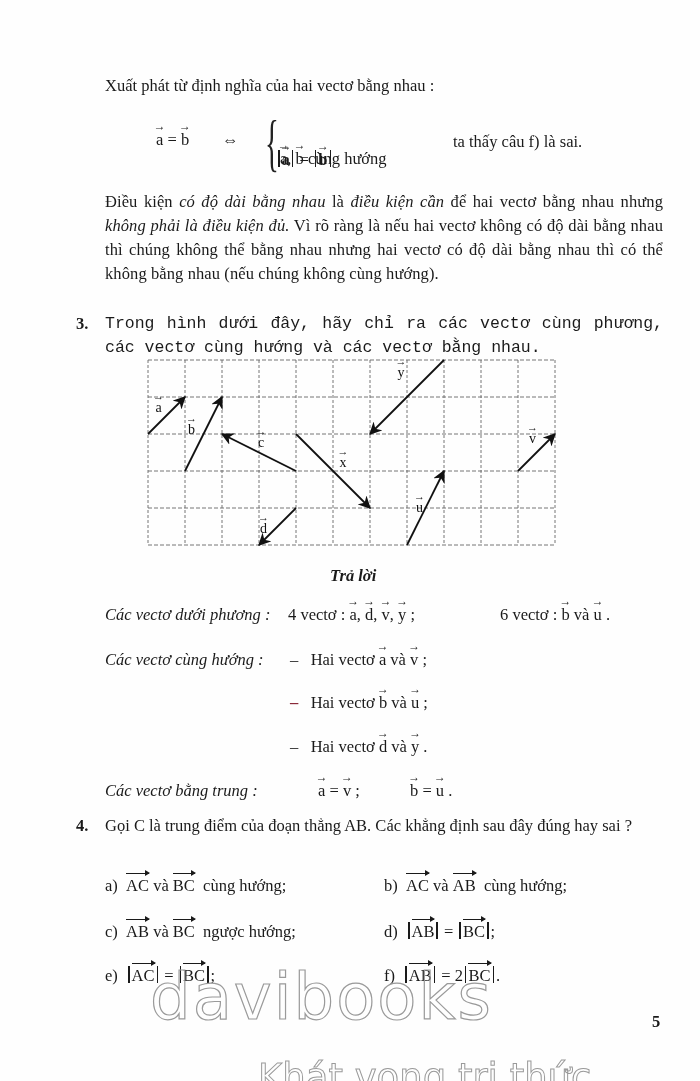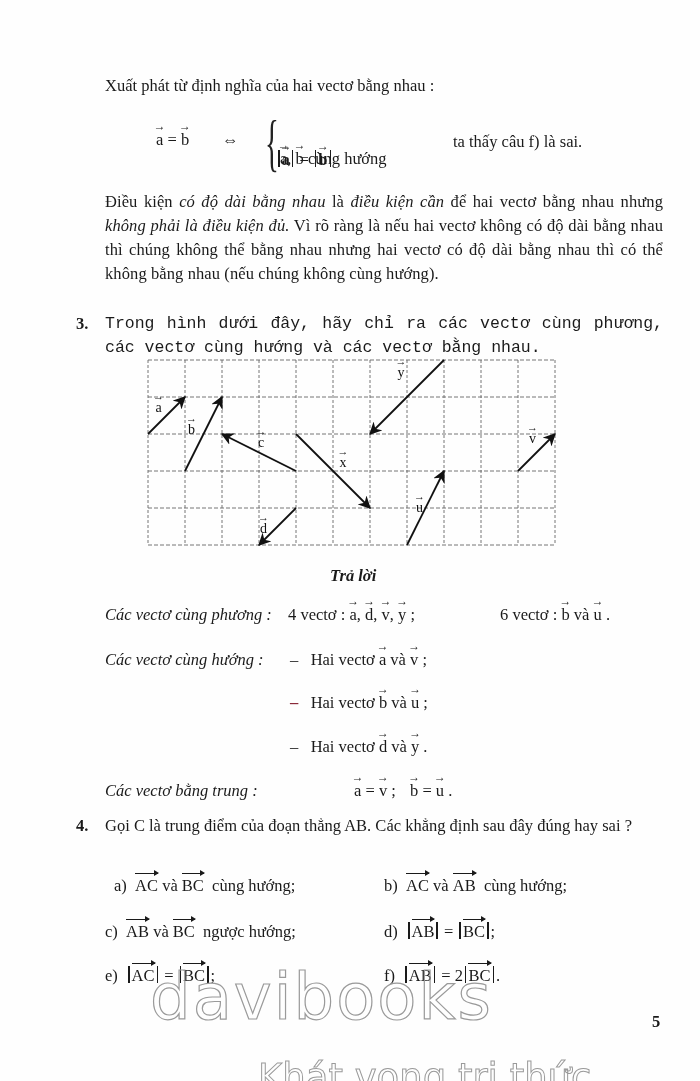--- a/index.html
+++ b/index.html
@@ -123,21 +123,21 @@
     <text x="419.5" y="512" font-size="14" fill="#111" text-anchor="middle">u</text>
     <text x="419.5" y="500" font-size="11" fill="#111" text-anchor="middle">→</text>
     <line x1="518" y1="471" x2="555" y2="434" stroke="#111" stroke-width="1.8" marker-end="url(#ah)"></line>
     <text x="532.5" y="442.5" font-size="14" fill="#111" text-anchor="middle">v</text>
     <text x="532.5" y="430.5" font-size="11" fill="#111" text-anchor="middle">→</text>
   </svg>
 
 <div class="line it bold" style="left:330px; top:566px;">Trả lời</div>
 
 <div class="line" style="left:105px; top:605px;">
-  <span class="it">Các vectơ cùng phương :</span>
+  <span class="it">Các vectơ dưới phương :</span>
 </div>
 <div class="line" style="left:288px; top:605px;">
   <span>4 vectơ :</span>
   <span class="vec">a</span>,
   <span class="vec">d</span>,
   <span class="vec">v</span>,
   <span class="vec">y</span> ;
 </div>
 <div class="line" style="left:500px; top:605px;">
   <span>6 vectơ :</span>
@@ -166,37 +166,37 @@
 <div class="line" style="left:290px; top:737px;">
   <span>–</span>&nbsp;&nbsp;
   <span>Hai vectơ</span>
   <span class="vec">d</span>
   <span>và</span>
   <span class="vec">y</span>
   <span>.</span>
 </div>
 
 <div class="line it" style="left:105px; top:781px;">Các vectơ bằng trung :</div>
-<div class="line" style="left:318px; top:781px;margin-left:36px;">
+<div class="line" style="left:318px; top:781px;">
   <span class="vec">a</span>
   <span>=</span>
   <span class="vec">v</span>
   <span>;</span>
 </div>
 <div class="line" style="left:410px; top:781px;">
   <span class="vec">b</span>
   <span>=</span>
   <span class="vec">u</span>
   <span>.</span>
 </div>
 
 <div class="num" style="top:816px;">4.</div>
 <div class="para justify" style="top:814px;">Gọi C là trung điểm của đoạn thẳng AB. Các khẳng định sau đây đúng hay sai ?</div>
 
-<div class="line" style="left:114px; top:876px;">
+<div class="line" style="left:105px; top:876px;">
   <span>a)</span>&nbsp;
   <span class="vec long"><span class="bar"></span><span>AC</span></span>
   <span>và</span>
   <span class="vec long"><span class="bar"></span><span>BC</span></span>&nbsp;
   <span>cùng hướng;</span>
 </div>
 <div class="line" style="left:384px; top:876px;">
   <span>b)</span>&nbsp;
   <span class="vec long"><span class="bar"></span><span>AC</span></span>
   <span>và</span>

